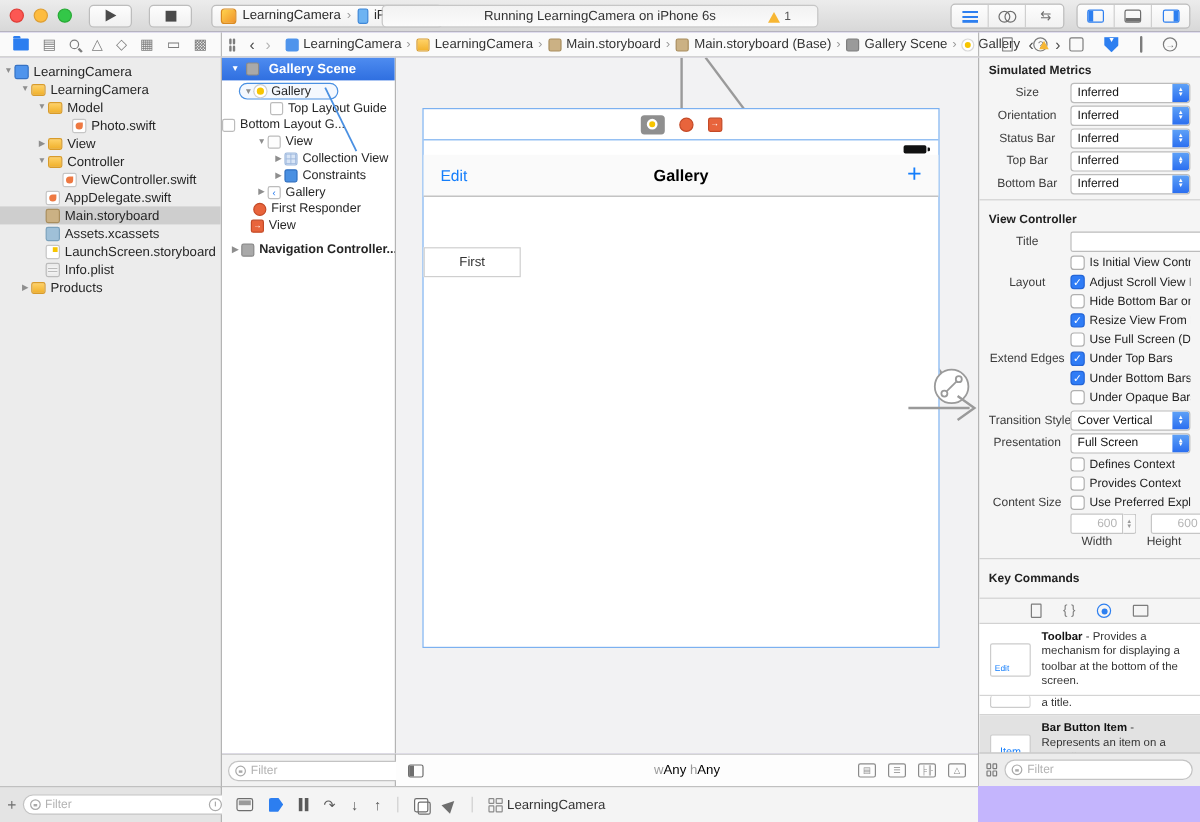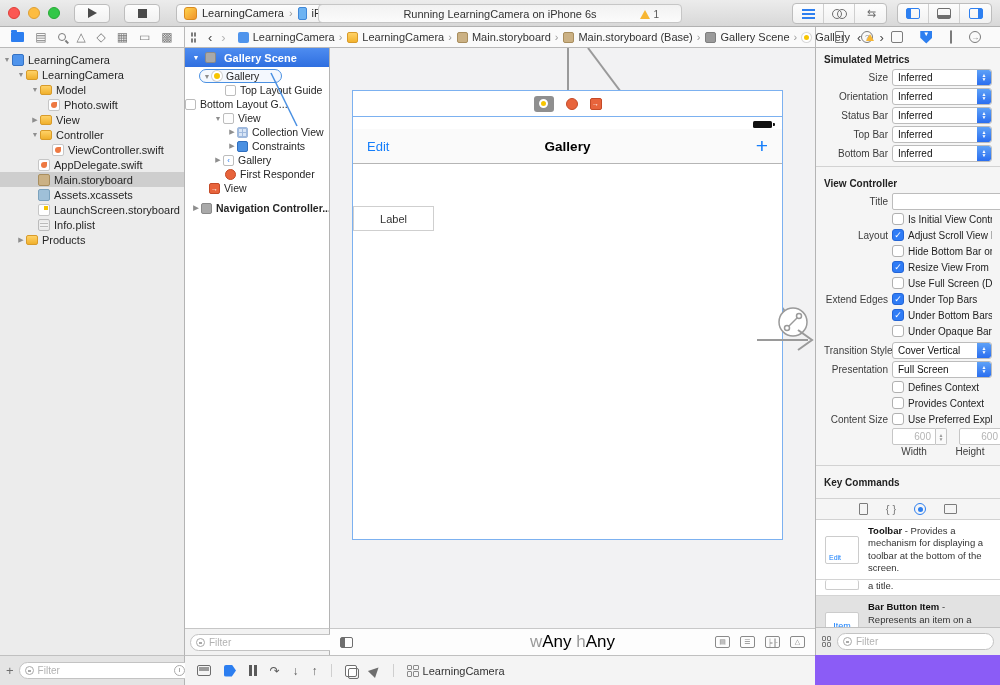--- a/index.html
+++ b/index.html
@@ -1,17 +1,17 @@
 <!DOCTYPE html>
 <html><head>
 <meta charset="utf-8">
 <style>
   * { margin:0; padding:0; box-sizing:border-box; }
   html,body { font-family:"Liberation Sans", sans-serif; }
-  #window { position:relative; width:1000px; height:685px; background:#8b5cf6; overflow:hidden; font-size:11px; color:#262626; }
+  #window { position:relative; width:1000px; height:685px; background:#c4b5fd; overflow:hidden; font-size:11px; color:#262626; }
 
   
   #titlebar { position:absolute; left:0; top:0; width:1000px; height:27px;
     background:linear-gradient(#ececec,#d8d8d8); border-bottom:1px solid #b1b1b1;
     display:flex; align-items:center; padding:0 8px; gap:8px; }
   .tl { width:12px; height:12px; border-radius:50%; }
   .tl.r{background:#fc5753;border:1px solid #df3e38;} .tl.y{background:#fdbc40;border:1px solid #de9f34;} .tl.g{background:#33c748;border:1px solid #27aa35;}
   .tbtn { width:36px; height:19px; border:1px solid #bdbdbd; border-radius:4px; background:linear-gradient(#fdfdfd,#f1f1f1);
     display:flex; align-items:center; justify-content:center; margin-left:6px; }
   .play-glyph { width:0;height:0;border-top:5px solid transparent;border-bottom:5px solid transparent;border-left:9px solid #4a4a4a; }
@@ -131,21 +131,21 @@
   #navbar { position:absolute; left:0; right:0; top:38px; height:35px; background:#fafafa; border-bottom:1px solid #b5b5b5; display:flex; align-items:center; padding:0 14px; }
   #nav-left { color:#157efb; font-size:13px; }
   #nav-title { position:absolute; left:0; right:0; text-align:center; font-size:13.5px; font-weight:600; color:#000; }
   #nav-right { margin-left:auto; color:#157efb; font-size:21px; font-weight:300; position:relative; }
   #cell { position:absolute; left:0; top:115px; width:81px; border:1px solid #cfcfcf; background:#fff; }
   #imageview { height:85px; background:#aec6e3; color:#fff; font-weight:bold; font-size:12px; display:flex; align-items:center; justify-content:center; }
   #celllabel { height:23px; display:flex; align-items:center; justify-content:center; font-size:11px; color:#333; }
   #canvas-bottombar { position:absolute; left:330px; top:628px; width:485px; height:27px; background:#fdfdfd; border-top:1px solid #c8c8c8; display:flex; align-items:center; padding:0 10px; }
   .cpane { width:13px; height:11px; border:1.3px solid #6e6e6e; border-radius:2px; position:relative; }
   .cpane::before { content:""; position:absolute; left:0; top:0; bottom:0; width:4px; background:#6e6e6e; }
-  #sizeclass { position:absolute; left:0; right:0; text-align:center; font-size:17px; color:#000; }
+  #sizeclass { position:absolute; left:0; right:0; text-align:center; font-size:11px; color:#000; }
   #sizeclass .k { color:#9a9a9a; }
   #canvas-tools { margin-left:auto; display:flex; gap:10px; color:#6e6e6e; font-size:10px; align-items:center; }
   .ctool { width:15px; height:12px; border:1.2px solid #8a8a8a; border-radius:2px; display:flex; align-items:center; justify-content:center; font-size:7px; color:#8a8a8a; }
 
   
   #debugbar { position:absolute; left:185px; top:655px; width:630px; height:30px; background:#f4f4f4; border-top:1px solid #c0c0c0; display:flex; align-items:center; padding:0 12px; gap:13px; color:#5a5a5a; }
   .dbico { font-size:12px; display:flex; align-items:center; }
   .dpane { width:14px; height:11px; border:1.3px solid #6e6e6e; border-radius:2px; position:relative; }
   .dpane::before { content:""; position:absolute; left:1px; right:1px; top:1px; height:4px; background:#9a9a9a; }
   .bp-flag { width:12px; height:12px; background:#2c7ef0; clip-path:polygon(0 0,65% 0,100% 50%,65% 100%,0 100%); border-radius:2px; }
@@ -155,21 +155,21 @@
   .loc-arrow { width:0; height:0; border-left:5px solid transparent; border-right:5px solid transparent; border-bottom:10px solid #6e6e6e; transform:rotate(45deg); }
   .gridico { width:12px; height:12px; display:grid; grid-template-columns:1fr 1fr; gap:1px; margin-right:4px; }
   .gridico span { border:1px solid #8a8a8a; border-radius:1px; }
   #debug-project { display:flex; align-items:center; font-size:11px; color:#333; }
 
   
   #inspector { position:absolute; left:815px; top:48px; width:185px; height:607px; background:#f5f5f5; border-left:1px solid #b4b4b4; overflow:hidden; font-size:10px; }
   .isec-header { font-weight:bold; font-size:10px; color:#222; padding:6px 8px 4px; }
   .divider { height:1px; background:#d2d2d2; margin:5px 0; }
   .irow { display:flex; align-items:center; margin:0 8px 3px; height:16px; }
-  .ilabel { width:64px; text-align:right; color:#3c3c3c; margin-right:4px; flex:none; white-space:nowrap; }
+  .ilabel { width:64px; text-align:center; color:#3c3c3c; margin-right:4px; flex:none; white-space:nowrap; }
   .iselect { flex:1; height:17px; border:1px solid #bcbcbc; border-radius:3px; background:#fff; display:flex; align-items:center; padding-left:5px; position:relative; color:#111; overflow:hidden; white-space:nowrap; }
   .iselect .cap { position:absolute; right:0; top:0; bottom:0; width:14px; background:linear-gradient(#5ea1f7,#2a6ef0); border-radius:0 2px 2px 0; display:flex; flex-direction:column; align-items:center; justify-content:center; color:#fff; font-size:5px; line-height:4px; }
   .itext { flex:1; height:17px; border:1px solid #bcbcbc; border-radius:2px; background:#fff; outline:none; font-size:10px; padding:0 4px; font-family:"Liberation Sans",sans-serif; }
   .checkrow { display:flex; align-items:center; margin:0 8px 2px; height:14px; white-space:nowrap; }
   .cb { width:12px; height:12px; border:1px solid #b0b0b0; border-radius:3px; background:#fff; margin-right:4px; flex:none; display:flex; align-items:center; justify-content:center; font-size:9px; color:#fff; }
   .cb.on { background:#2f7cf6; border-color:#2465d6; }
   .cb.on::after { content:"\2713"; }
   .cklabel { color:#222; overflow:hidden; }
   .whrow { display:flex; margin:2px 8px 0 76px; gap:12px; }
   .whfield { display:flex; }
@@ -341,21 +341,21 @@
     <div class="nrow" style="padding-left:16px">
         <span class="disc">▼</span>
         <span class="fico folder"></span>
         <span>LearningCamera</span>
       </div>
     <div class="nrow" style="padding-left:30px">
         <span class="disc">▼</span>
         <span class="fico folder"></span>
         <span>Model</span>
       </div>
-    <div class="nrow" style="padding-left:48px">
+    <div class="nrow" style="padding-left:60px">
         <span class="fico swift"></span>
         <span>Photo.swift</span>
       </div>
     <div class="nrow" style="padding-left:30px">
         <span class="disc">▶</span>
         <span class="fico folder"></span>
         <span>View</span>
       </div>
     <div class="nrow" style="padding-left:30px">
         <span class="disc">▼</span>
@@ -436,21 +436,21 @@
     <div class="orow" style="padding-left:42px">
         <span class="disc">▶</span>
         <span class="oico constr"></span>
         <span>Constraints</span>
       </div>
     <div class="orow" style="padding-left:28px">
         <span class="disc">▶</span>
         <span class="oico navitem">‹</span>
         <span>Gallery</span>
       </div>
-    <div class="orow" style="padding-left:40px">
+    <div class="orow" style="padding-left:26px">
         <span class="oico fr"></span>
         <span>First Responder</span>
       </div>
     <div class="orow" style="padding-left:24px">
         <span class="oico exit">→</span>
         <span>View</span>
       </div>
     <div class="orow bold" style="padding-left:6px;margin-top:6px">
         <span class="disc">▶</span>
         <span class="oico scene"></span>
@@ -481,21 +481,21 @@
         <span class="dock-fr"></span>
         <span class="dock-exit">→</span>
       </div>
       <div id="battery"></div>
       <div id="navbar">
         <span id="nav-left">Edit</span>
         <span id="nav-title">Gallery</span>
         <span id="nav-right">+</span>
       </div>
       <div id="cell">
-        <div id="celllabel">Label</div>
+        <div id="celllabel">First</div>
       </div>
     </div>
     <svg width="485" height="580" style="z-index:5">
       <circle cx="463" cy="274" r="14" fill="#ffffff" stroke="#9a9a9a" stroke-width="1.5"></circle>
       <circle cx="457" cy="280" r="2.5" fill="none" stroke="#9a9a9a" stroke-width="1.5"></circle>
       <circle cx="469" cy="268" r="2.5" fill="none" stroke="#9a9a9a" stroke-width="1.5"></circle>
       <line x1="459" y1="278" x2="467" y2="270" stroke="#9a9a9a" stroke-width="1.5"></line>
       <line x1="427" y1="292" x2="478" y2="292" stroke="#9a9a9a" stroke-width="2"></line>
       <polyline points="468,282 482,292 468,302" fill="none" stroke="#9a9a9a" stroke-width="2"></polyline>
     </svg>

